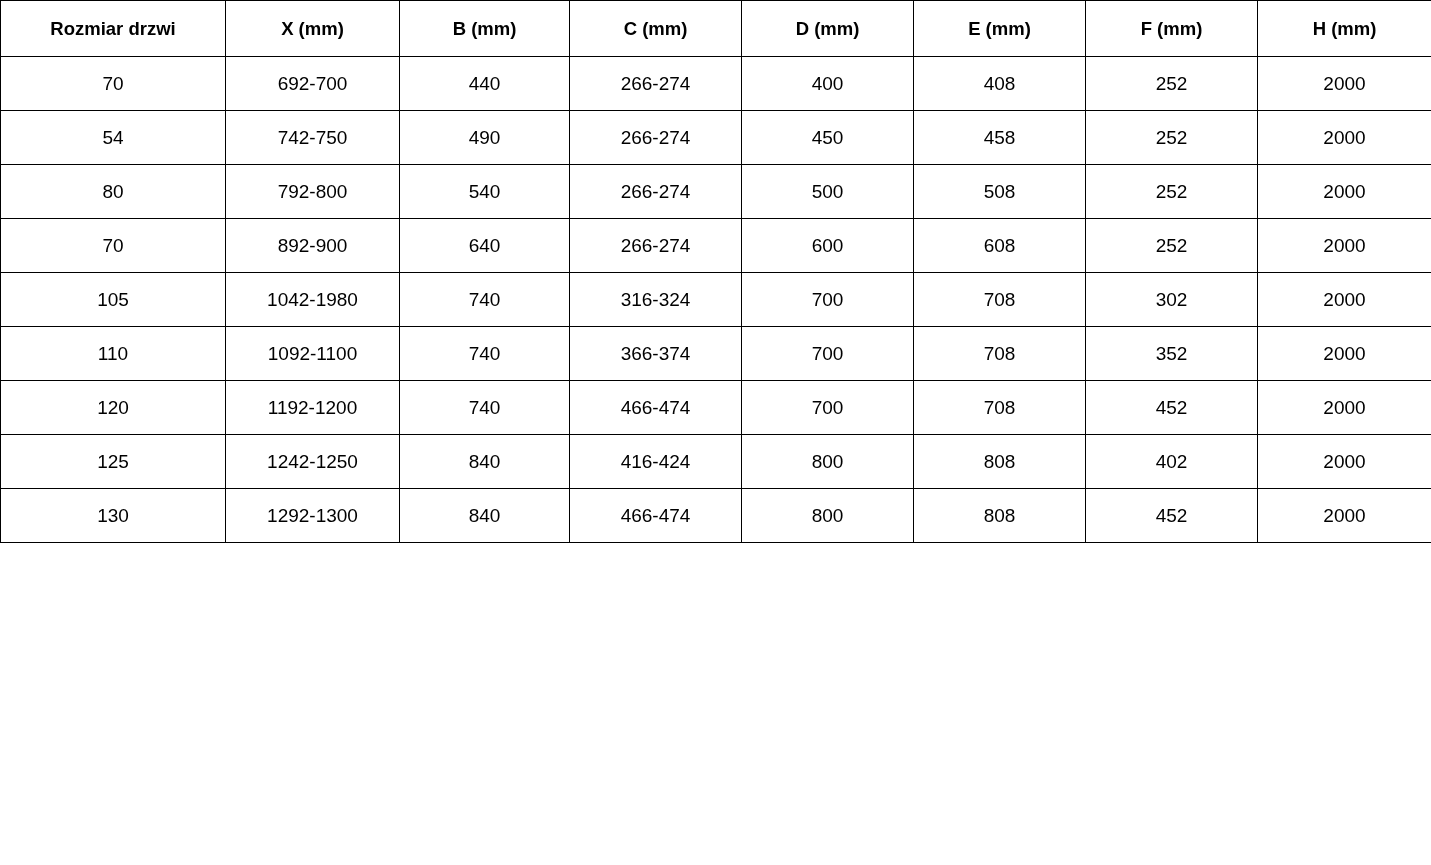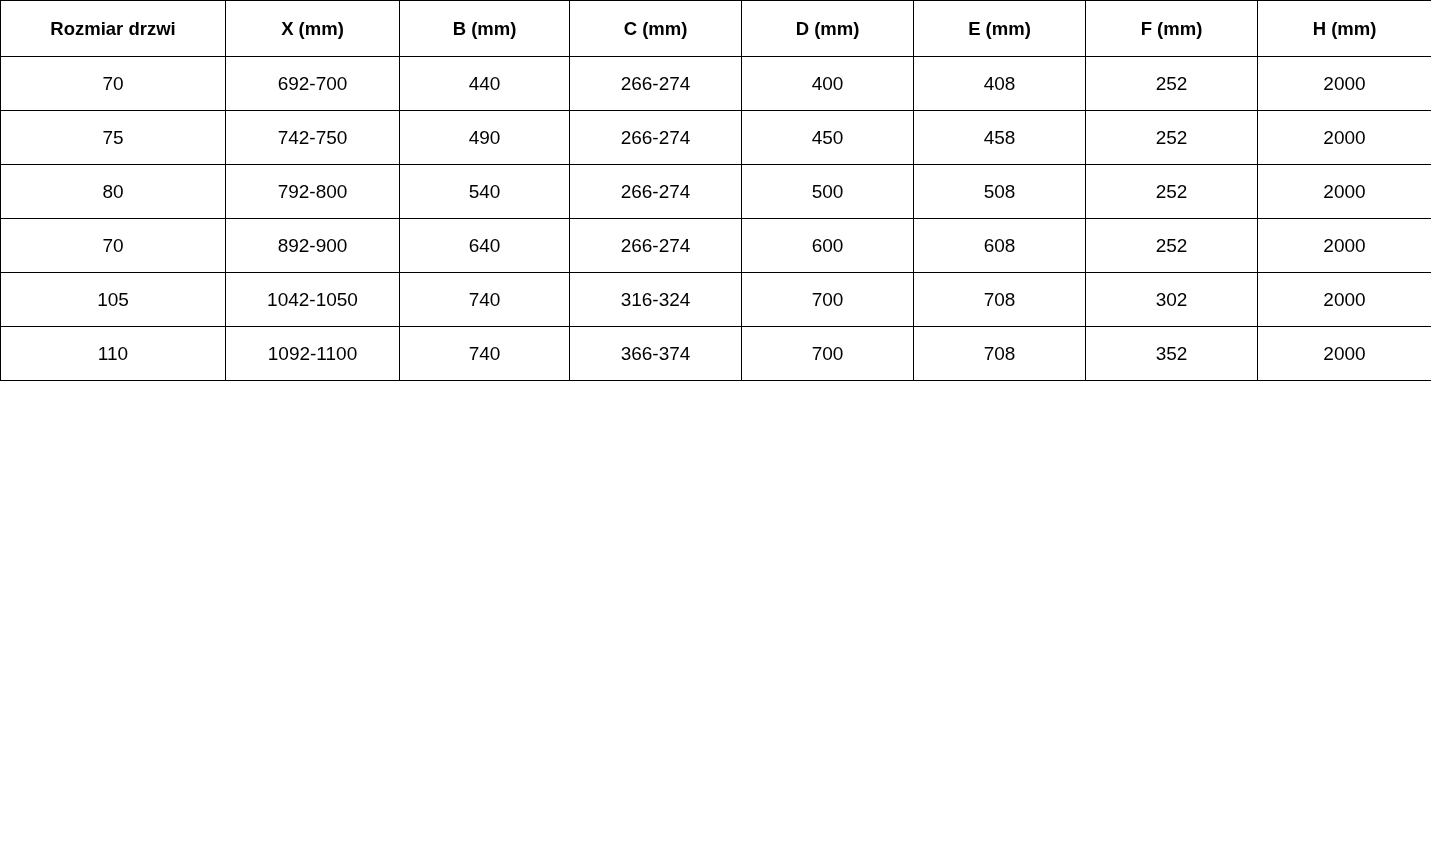--- a/index.html
+++ b/index.html
@@ -78,21 +78,21 @@
       <td>70</td>
       <td>692-700</td>
       <td>440</td>
       <td>266-274</td>
       <td>400</td>
       <td>408</td>
       <td>252</td>
       <td>2000</td>
     </tr>
     <tr>
-      <td>75</td>
+      <td>54</td>
       <td>742-750</td>
       <td>490</td>
       <td>266-274</td>
       <td>450</td>
       <td>458</td>
       <td>252</td>
       <td>2000</td>
     </tr>
     <tr>
       <td>80</td>
@@ -109,32 +109,62 @@
       <td>892-900</td>
       <td>640</td>
       <td>266-274</td>
       <td>600</td>
       <td>608</td>
       <td>252</td>
       <td>2000</td>
     </tr>
     <tr>
       <td>105</td>
-      <td>1042-1050</td>
+      <td>1042-1980</td>
       <td>740</td>
       <td>316-324</td>
       <td>700</td>
       <td>708</td>
       <td>302</td>
       <td>2000</td>
     </tr>
     <tr>
       <td>110</td>
       <td>1092-1100</td>
       <td>740</td>
       <td>366-374</td>
       <td>700</td>
       <td>708</td>
       <td>352</td>
       <td>2000</td>
     </tr>
+    <tr>
+      <td>120</td>
+      <td>1192-1200</td>
+      <td>740</td>
+      <td>466-474</td>
+      <td>700</td>
+      <td>708</td>
+      <td>452</td>
+      <td>2000</td>
+    </tr>
+    <tr>
+      <td>125</td>
+      <td>1242-1250</td>
+      <td>840</td>
+      <td>416-424</td>
+      <td>800</td>
+      <td>808</td>
+      <td>402</td>
+      <td>2000</td>
+    </tr>
+    <tr>
+      <td>130</td>
+      <td>1292-1300</td>
+      <td>840</td>
+      <td>466-474</td>
+      <td>800</td>
+      <td>808</td>
+      <td>452</td>
+      <td>2000</td>
+    </tr>
   </tbody>
 </table>
 
 </body></html>

